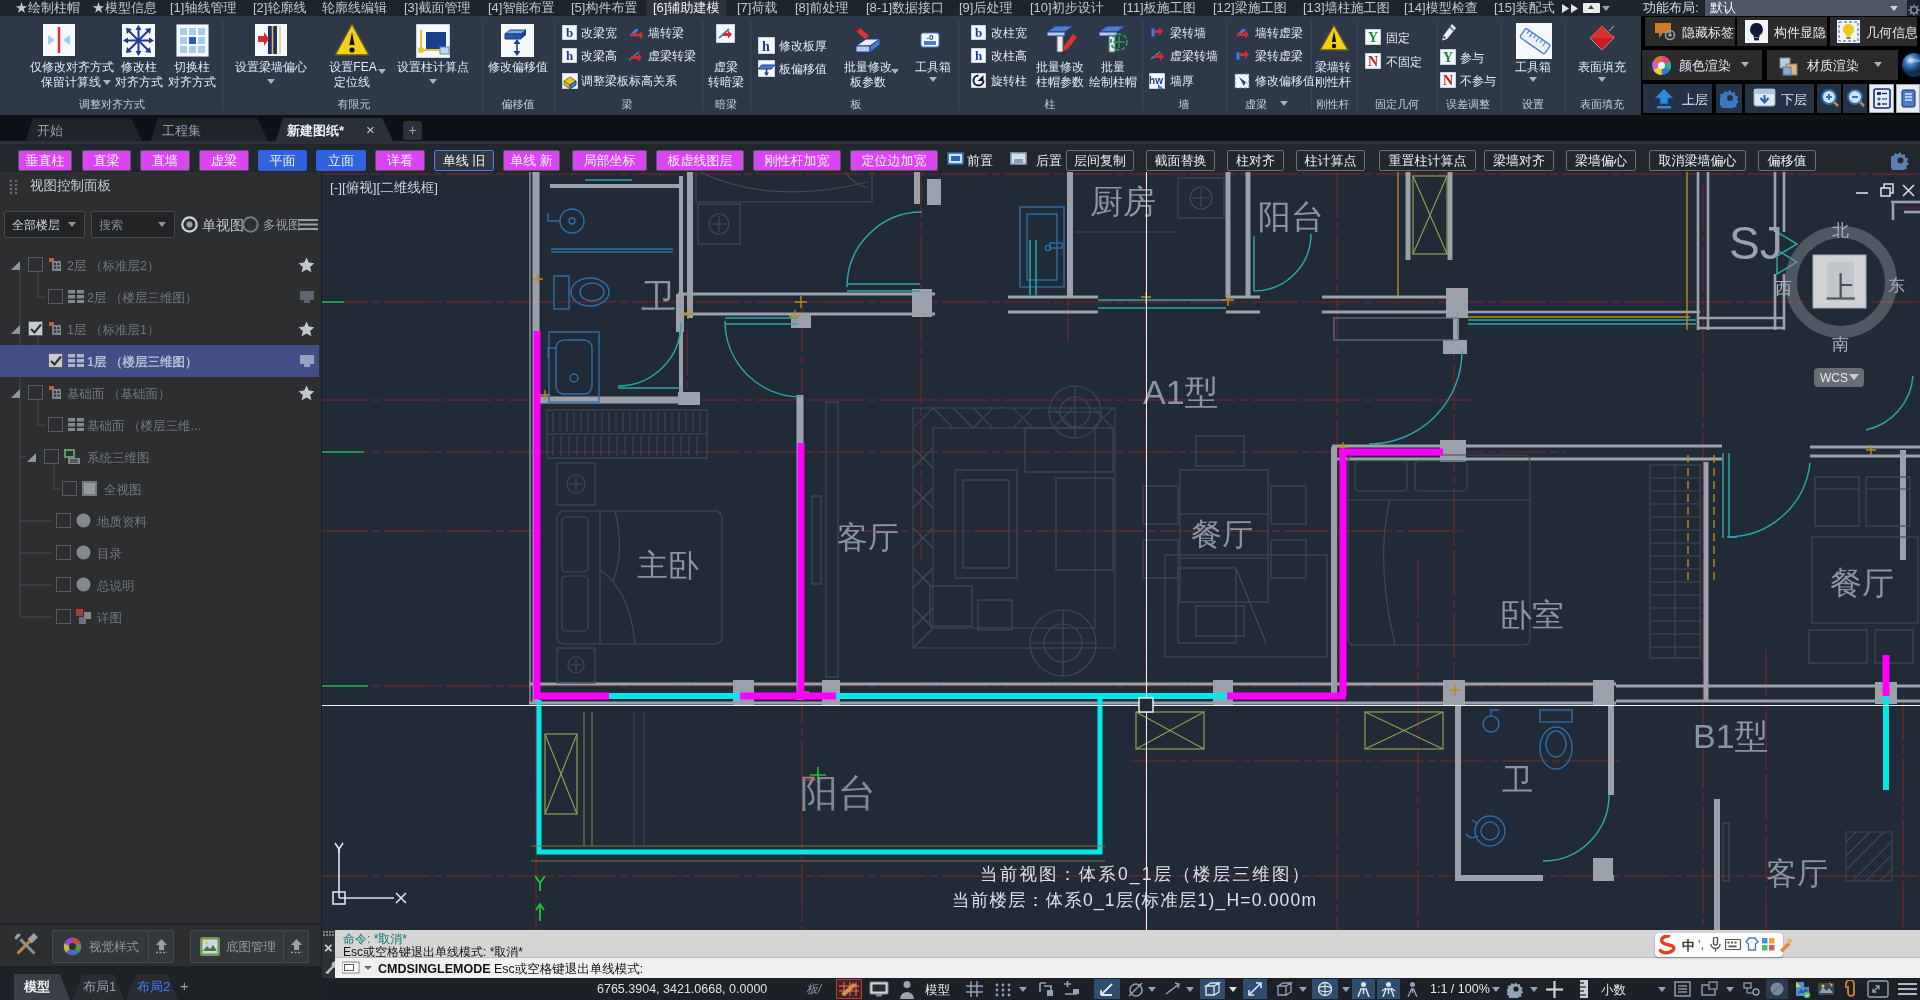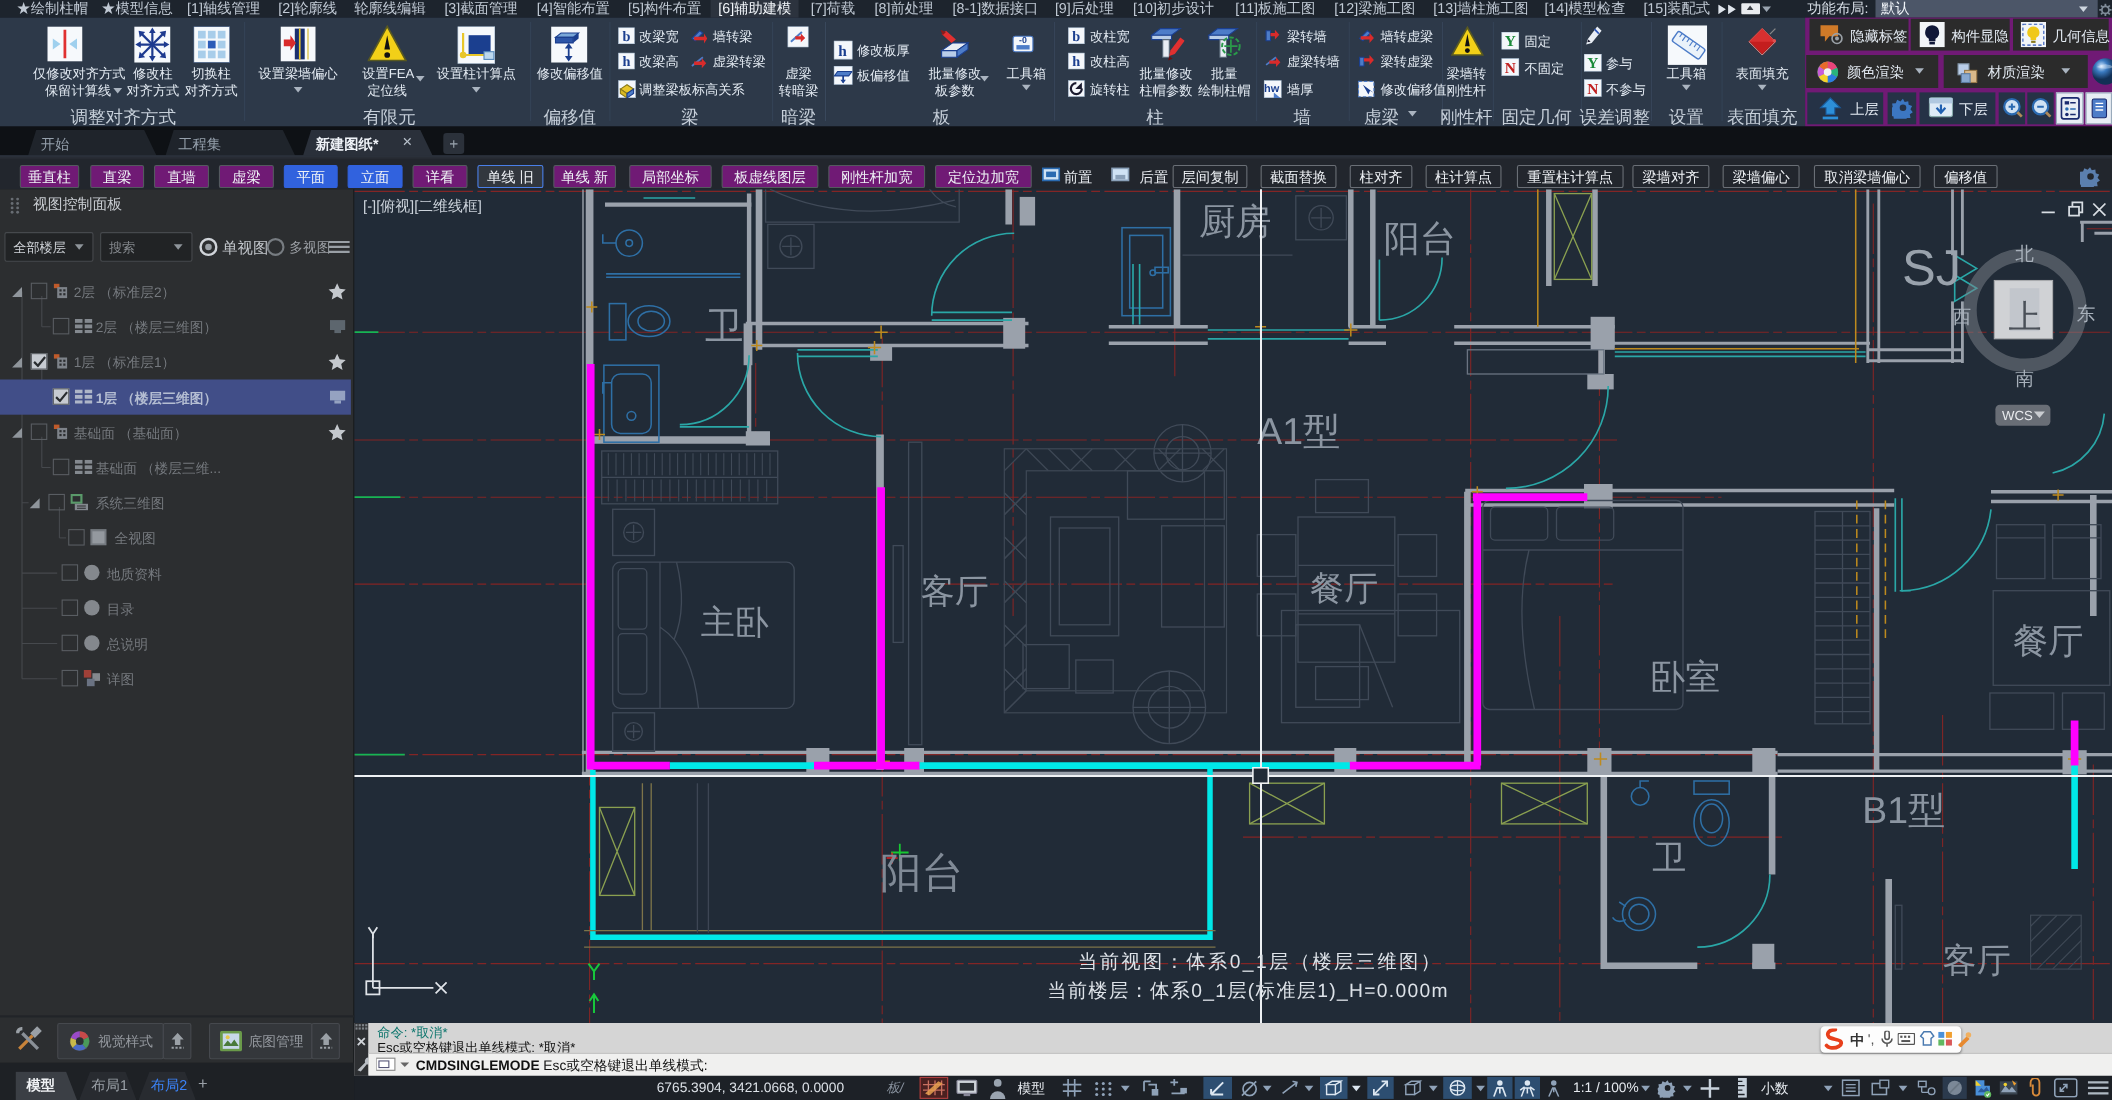--- a/index.html
+++ b/index.html
@@ -6,34 +6,34 @@
   html,body { width:1920px; height:1000px; overflow:hidden; background:#10151c;
     font-family:"Liberation Sans",sans-serif; }
   .ab { position:absolute; }
   .txt { white-space:nowrap; }
   
   #menubar { left:0; top:0; width:1920px; height:16px; background:#1d242d; }
   #menubar .mi { position:absolute; top:0; height:16px; line-height:16px; font-size:13px; color:#c0c9d4; white-space:nowrap; }
   #menubar .act { background:#2c333e; color:#f2f6fa; padding:0 7px; }
   
   #ribbon { left:0; top:16px; width:1641px; height:99px; background:#2d3949; }
-  #ribbonR { left:1641px; top:16px; width:279px; height:99px; background:#701a75; }
+  #ribbonR { left:1641px; top:16px; width:279px; height:99px; background:#000000; }
   .rdiv { position:absolute; top:4px; width:1px; height:90px; background:#222c3a; border-right:1px solid #39485c; }
-  .rlab { position:absolute; top:81px; font-size:16px; color:#c6cfd9; transform:translateX(-50%); white-space:nowrap; }
+  .rlab { position:absolute; top:81px; font-size:11px; color:#c6cfd9; transform:translateX(-50%); white-space:nowrap; }
   .rtx  { position:absolute; font-size:12px; color:#e3eaf2; transform:translateX(-50%); white-space:nowrap; }
   .rtxl { position:absolute; font-size:12px; color:#e3eaf2; white-space:nowrap; }
   .ric  { position:absolute; }
   .dd   { position:absolute; width:0; height:0; border-left:4px solid transparent; border-right:4px solid transparent; border-top:5px solid #aab4c0; }
   
   #tabrow { left:0; top:115px; width:1920px; height:28px; background:#0e1115; }
   .dtab { position:absolute; top:3px; height:25px; line-height:25px; font-size:13px; color:#95a0ac; background:#1f242b;
           clip-path:polygon(8px 0, calc(100% - 12px) 0, 100% 100%, 0 100%); text-align:left; padding:0 20px 0 12px; }
   
   #quickbar { left:0; top:143px; width:1920px; height:29px; background:#22262d; border-top:1px solid #2e333b; }
-  .qb { position:absolute; top:6px; height:21px; line-height:20px; background:#701a75; color:#eef1f5; font-size:13px; text-align:center; border-radius:2px; border:1px solid #54595f; }
+  .qb { position:absolute; top:6px; height:21px; line-height:20px; background:#d946ef; color:#eef1f5; font-size:13px; text-align:center; border-radius:2px; border:1px solid #54595f; }
   .qbb { background:#3162de; border-color:#3162de; }
   .qbo { background:#32373e; border:1px solid #4a7fe8; }
   .qbf { background:none; border:1px solid #6a6f76; }
   .qtx { position:absolute; top:6px; height:21px; line-height:21px; color:#e8ecf1; font-size:13px; }
   
   #lpanel { left:0; top:172px; width:322px; height:758px; background:#2c2e30; border-right:1px solid #1a1d20; }
   .ptx { position:absolute; font-size:12.5px; color:#75797e; white-space:nowrap; }
   .chk { position:absolute; width:15px; height:15px; border:1px solid #595d62; background:transparent; }
   .chkon { background:#c7cbd1; }
   

